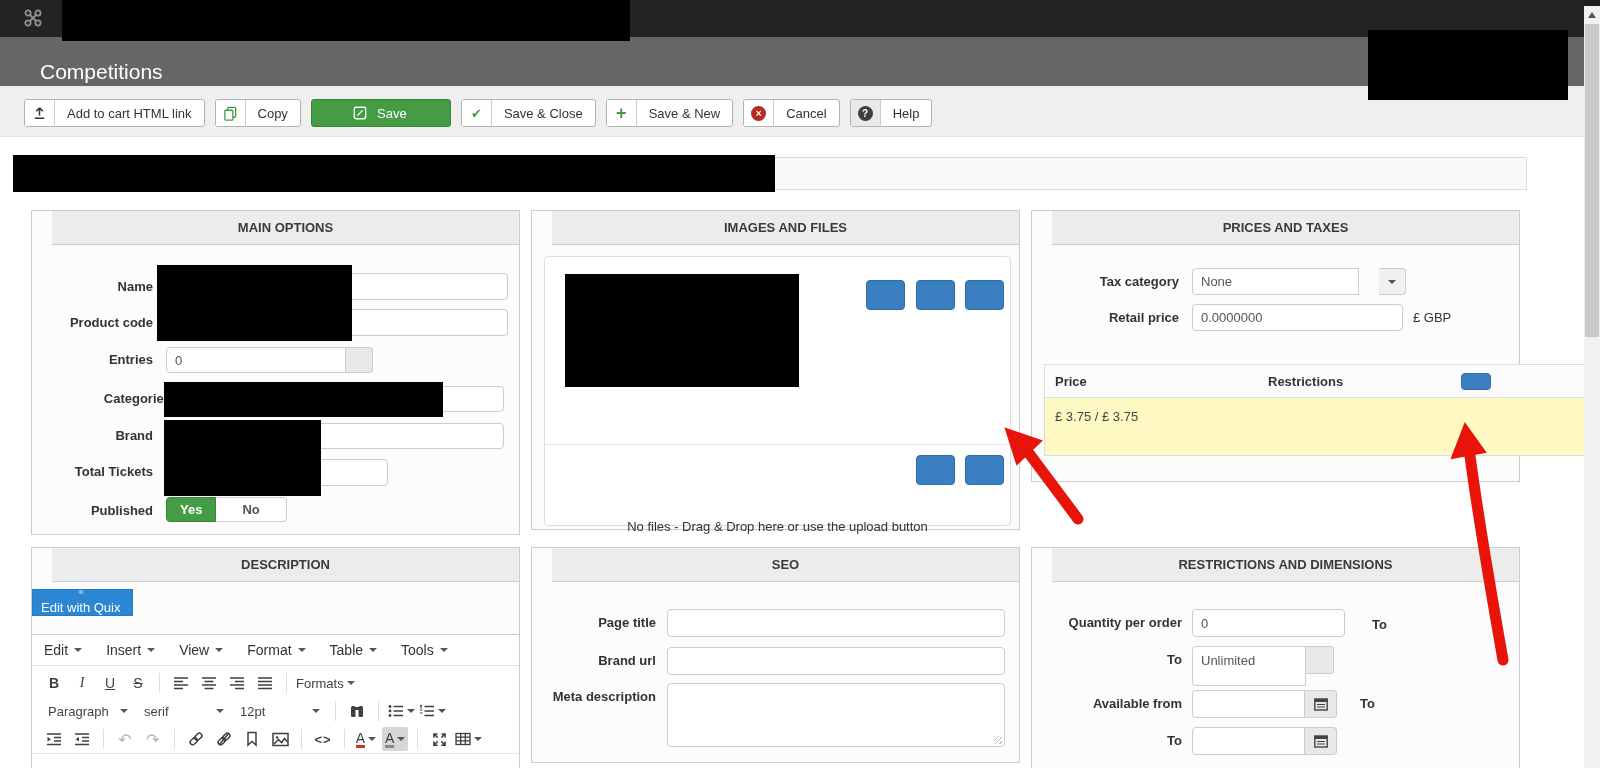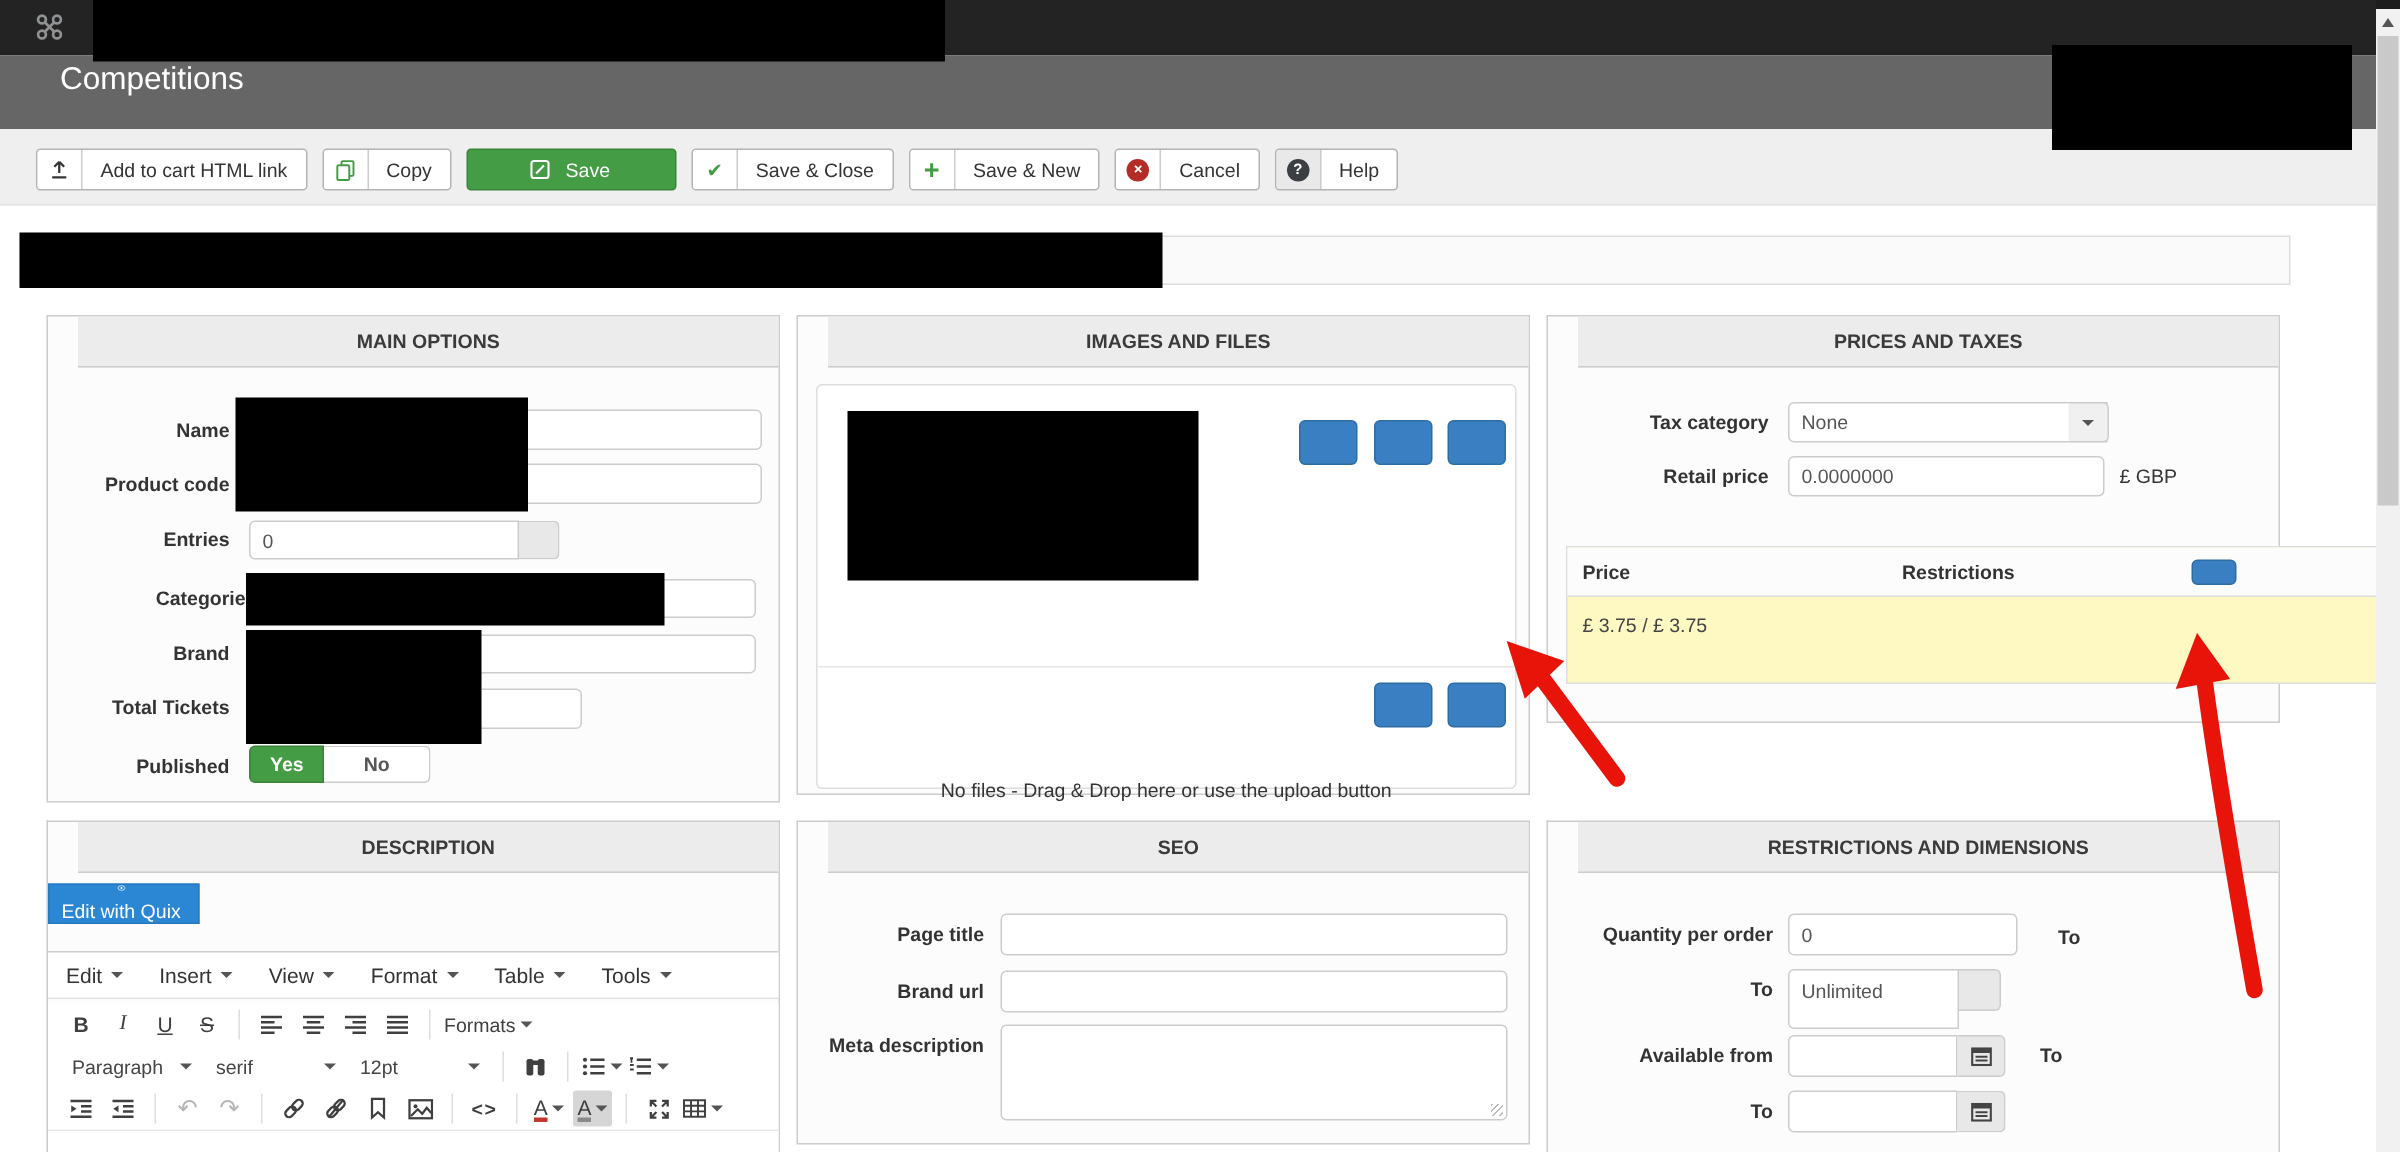--- a/index.html
+++ b/index.html
@@ -4,21 +4,21 @@
 <style>
   * { margin:0; padding:0; box-sizing:border-box; }
   html,body { width:1600px; height:768px; overflow:hidden; }
   body { font-family:"Liberation Sans", sans-serif; background:#fff; color:#333; }
   #app { position:relative; width:1600px; height:768px; background:#fff; overflow:hidden; }
   .abs { position:absolute; }
 
   
   .topbar { left:0; top:0; width:1584px; height:37px; background:#232323; }
   .pagehead { left:0; top:37px; width:1584px; height:49px; background:#666666; }
-  .pagehead h1 { position:absolute; left:40px; top:4px; font-size:21px; font-weight:400; color:#fff; }
+  .pagehead h1 { position:absolute; left:40px; top:23px; font-size:21px; font-weight:400; color:#fff; }
   .toolstrip { left:0; top:86px; width:1584px; height:51px; background:#efefef; border-bottom:1px solid #e3e3e3; }
   .redact { background:#000; z-index:30; }
 
   
   .tbar { position:absolute; left:24px; top:99px; display:flex; gap:10px; z-index:5; }
   .btn { display:flex; align-items:stretch; height:28px; background:#fff; border:1px solid #b3b3b3; border-radius:3px; font-size:13px; color:#333; cursor:pointer; overflow:hidden; }
   .btn .ic { display:flex; align-items:center; justify-content:center; width:30px; border-right:1px solid #ccc; background:#fff; }
   .btn .ic.gray { background:#e9e9e9; }
   .btn .tx { display:flex; align-items:center; padding:0 12px; white-space:nowrap; }
   .btn.green { background:#449d44; border-color:#398439; color:#fff; width:140px; justify-content:center; }
@@ -202,21 +202,21 @@
       <div class="bluebtn" style="left:371px;top:198px;width:39px;height:30px;"></div>
       <div class="bluebtn" style="left:420px;top:198px;width:39px;height:30px;"></div>
       <div class="nofiles">No files - Drag &amp; Drop here or use the upload button</div>
     </div>
   </div>
 
   <div class="panel" style="left:1031px;top:210px;width:489px;height:272px;">
     <div class="panel-h">PRICES AND TAXES</div>
 
     <span class="flabel" style="left:0;top:63px;width:147px;">Tax category</span>
-    <div class="inp" style="left:160px;top:57px;width:213px;height:27px;line-height:26px;border-radius:4px 0 0 4px;">None</div>
+    <div class="inp" style="left:160px;top:57px;width:167px;height:27px;line-height:26px;border-radius:4px 0 0 4px;">None</div>
     <div class="addon" style="left:347px;top:57px;width:27px;height:27px;background:#f0f0f0;">
         <span class="crt"></span>
       </div>
 
     <span class="flabel" style="left:0;top:99px;width:147px;">Retail price</span>
     <div class="inp" style="left:160px;top:93px;width:211px;height:27px;line-height:26px;">0.0000000</div>
     <span class="abs" style="left:381px;top:99px;font-size:13px;color:#333;">£ GBP</span>
 
     <div class="ptable">
       <div class="hd">

